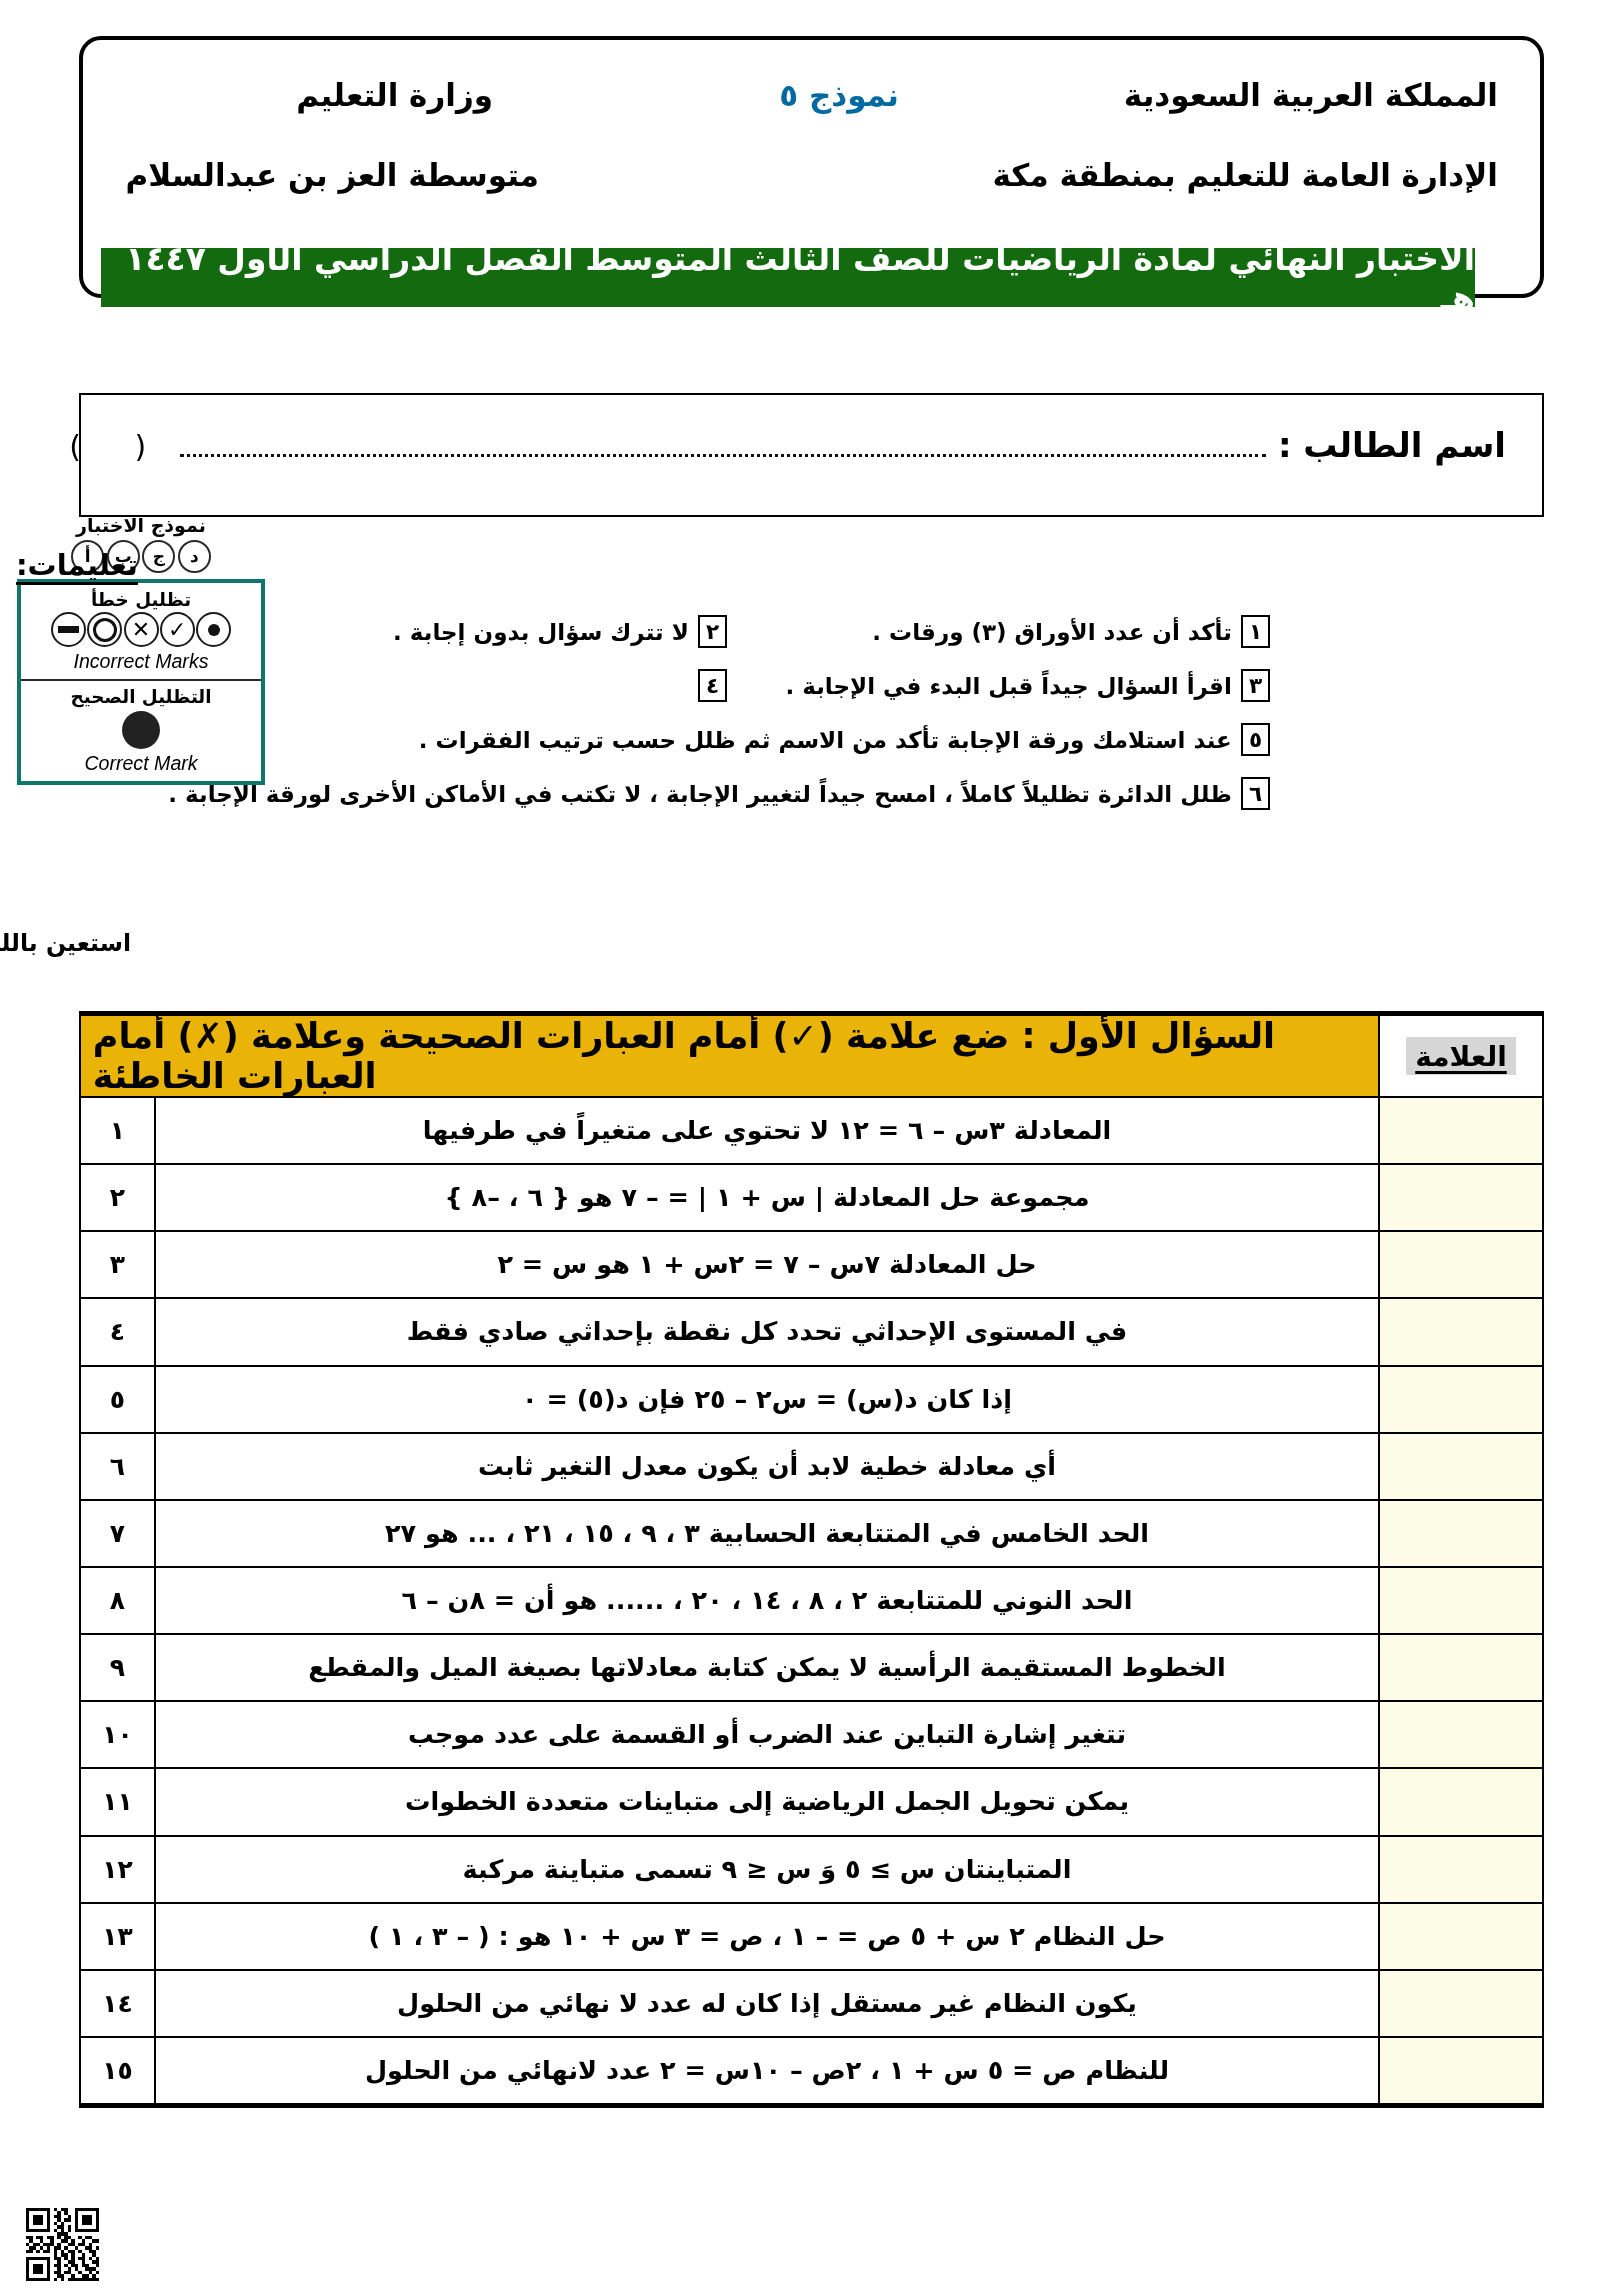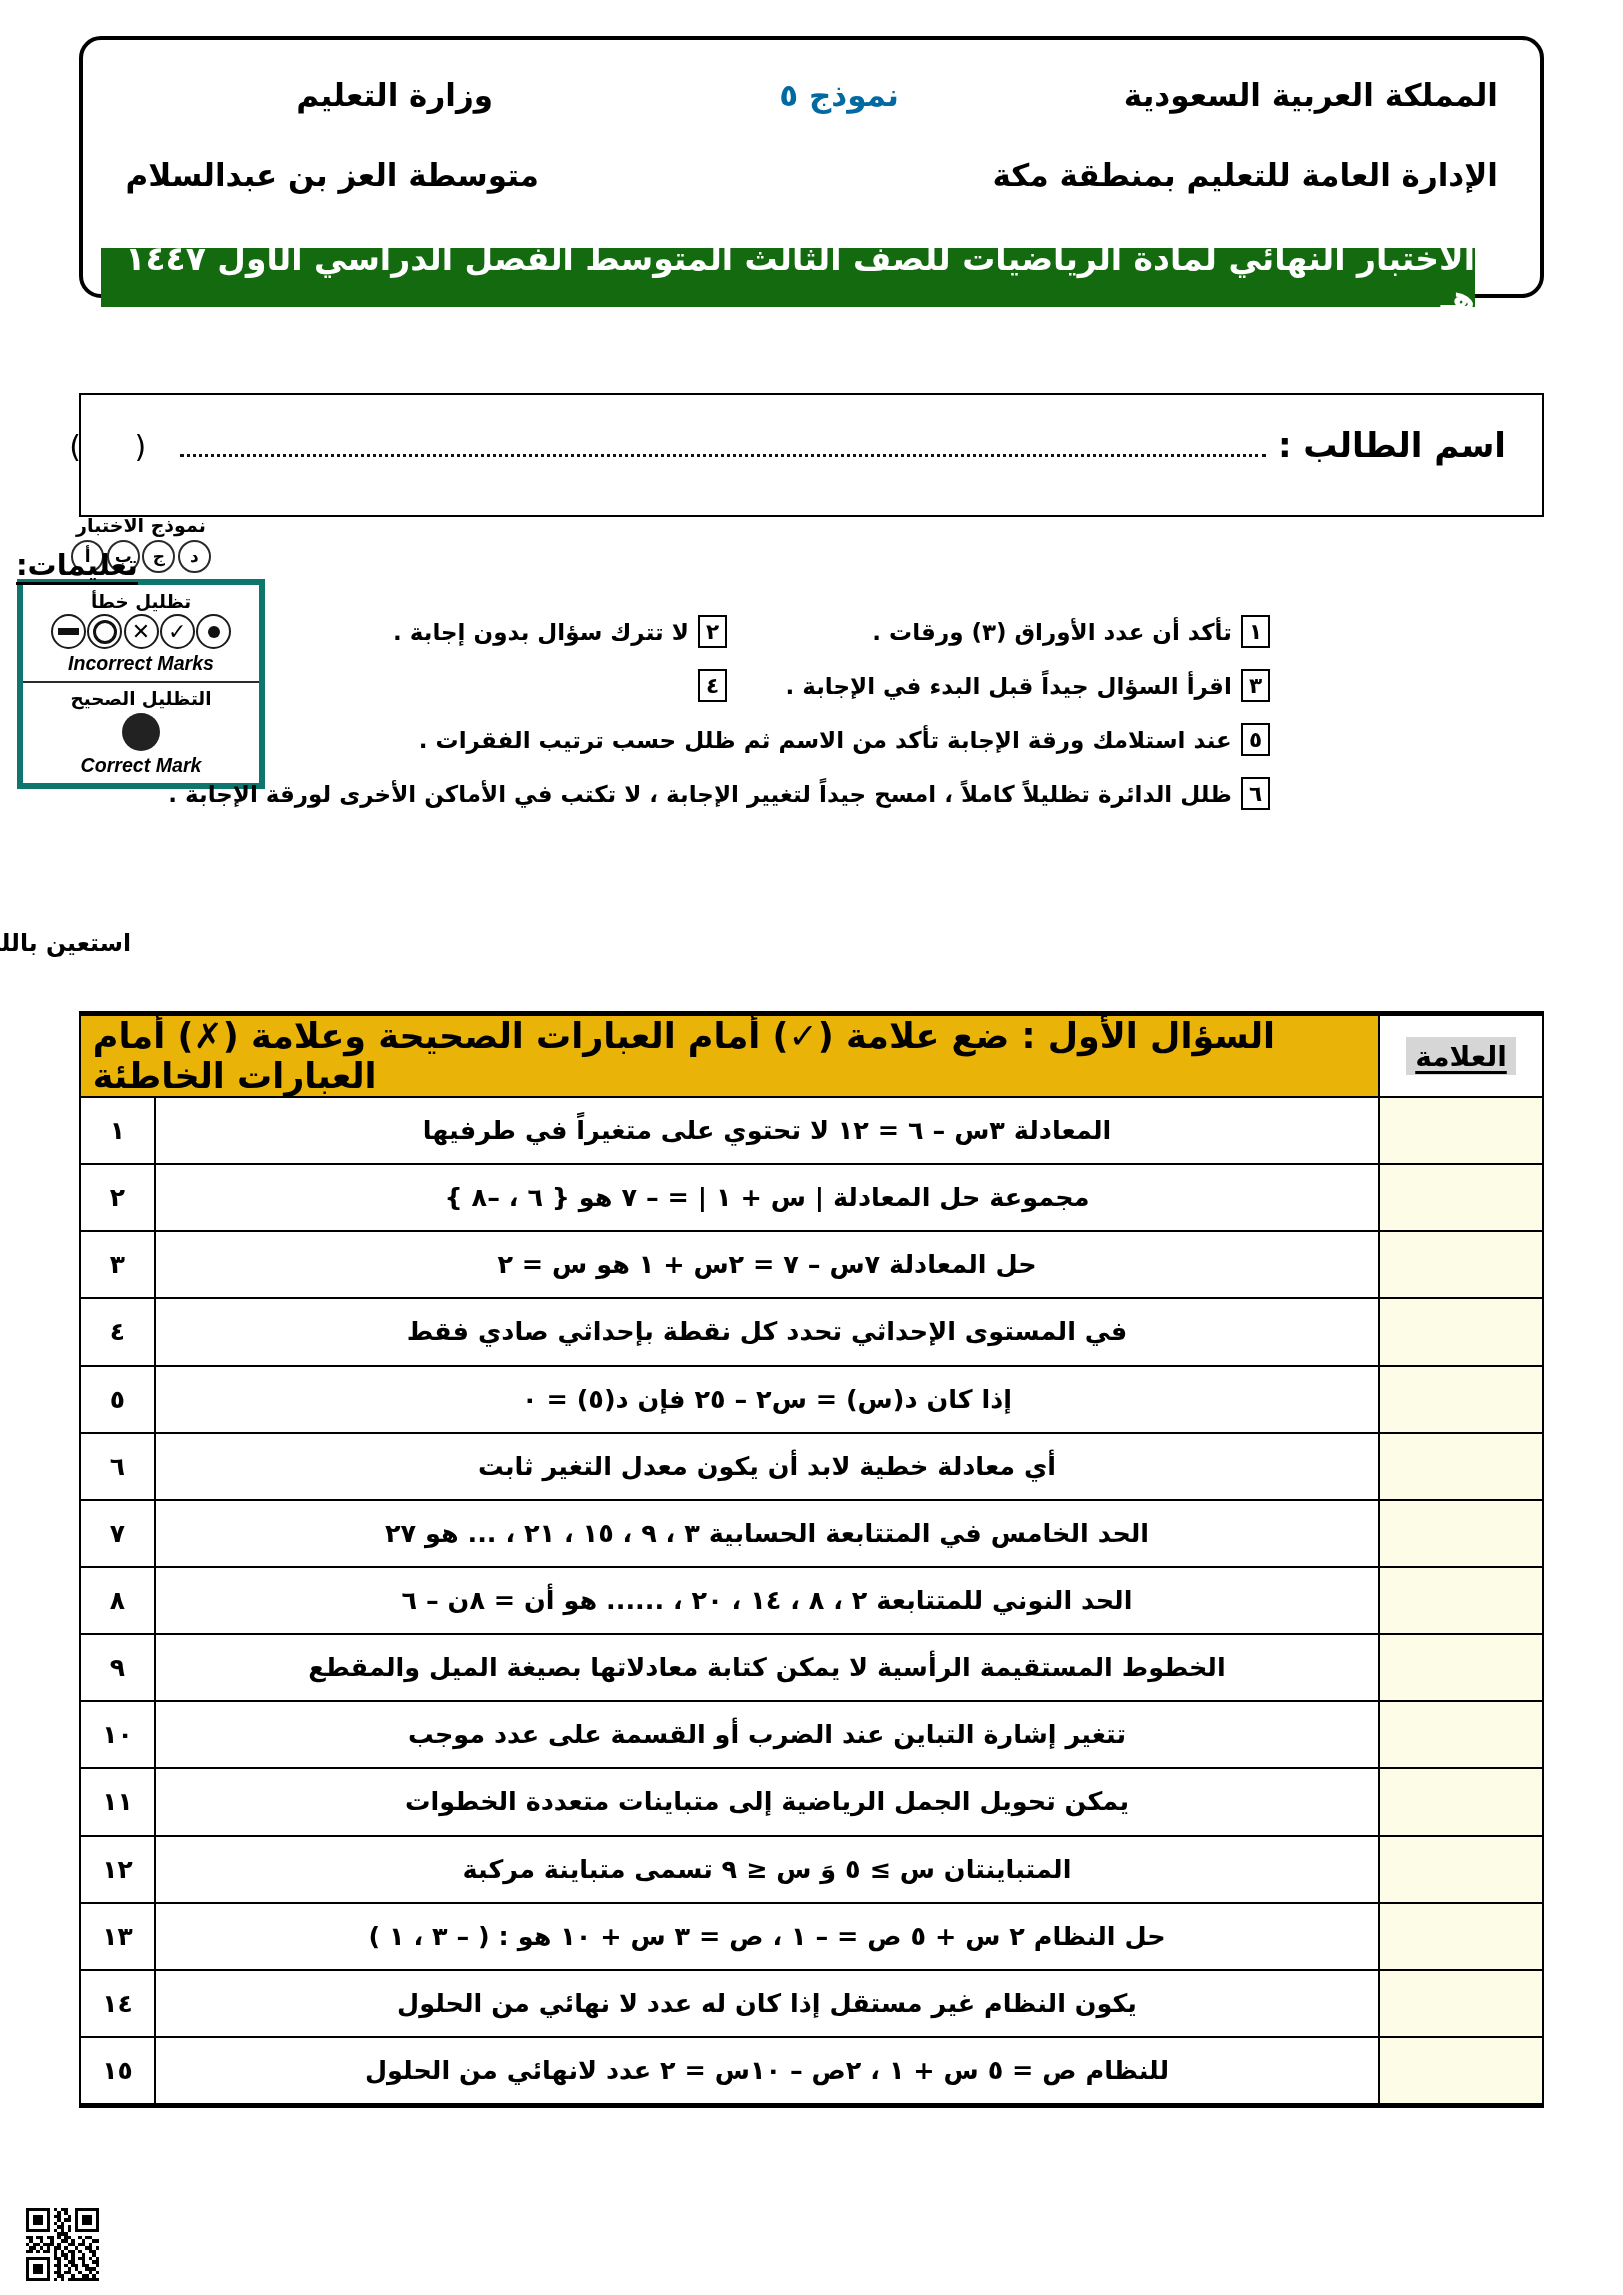--- a/index.html
+++ b/index.html
@@ -134,37 +134,37 @@
     border: 2px solid #2a2a2a;
     border-radius: 50%;
     display: flex;
     align-items: center;
     justify-content: center;
     font-size: 17px;
     font-weight: 600;
   }
   .legend-card {
     margin-top: 6.5px;
-    border: 6px solid #0f766e;
+    border: 4px solid #0f766e;
   }
   .legend-sec {
     padding: 5.2px 3.9px 6.5px;
     text-align: center;
   }
   .legend-sec + .legend-sec { border-top: 2px solid #2b2b2b; }
   .legend-sec .ar {
     font-size: 18.3px;
     font-weight: 700;
     display: block;
     margin-bottom: 2.6px;
   }
   .legend-sec .en {
     font-size: 19.6px;
     font-style: italic;
-    font-weight: 700;
+    font-weight: 400;
     display: block;
     margin-top: 1.3px;
     font-family: "Liberation Sans", sans-serif;
   }
   .mark-row {
     display: flex;
     justify-content: center;
     gap: 1.3px;
     margin: 2.6px 0;
   }

